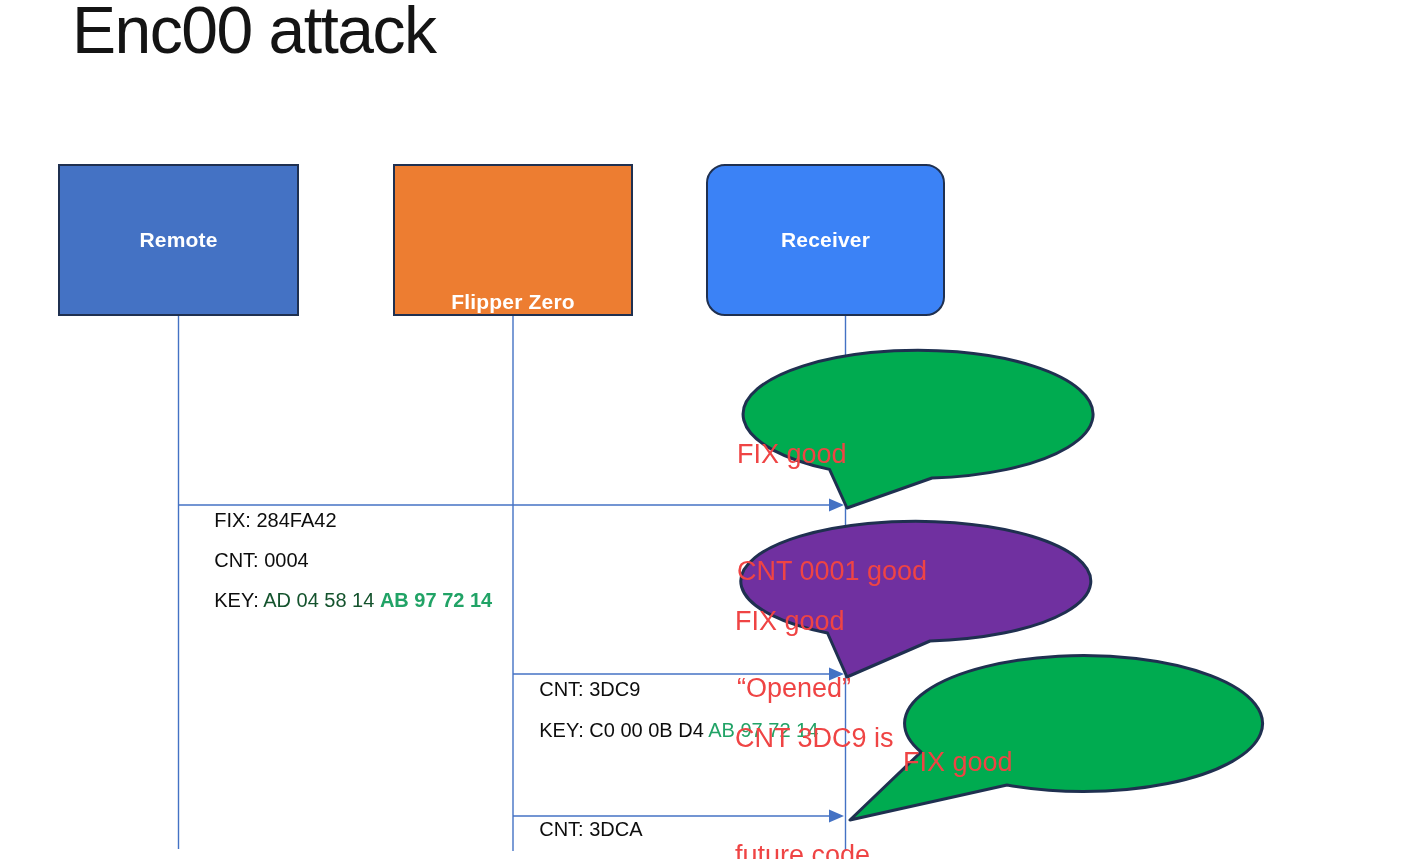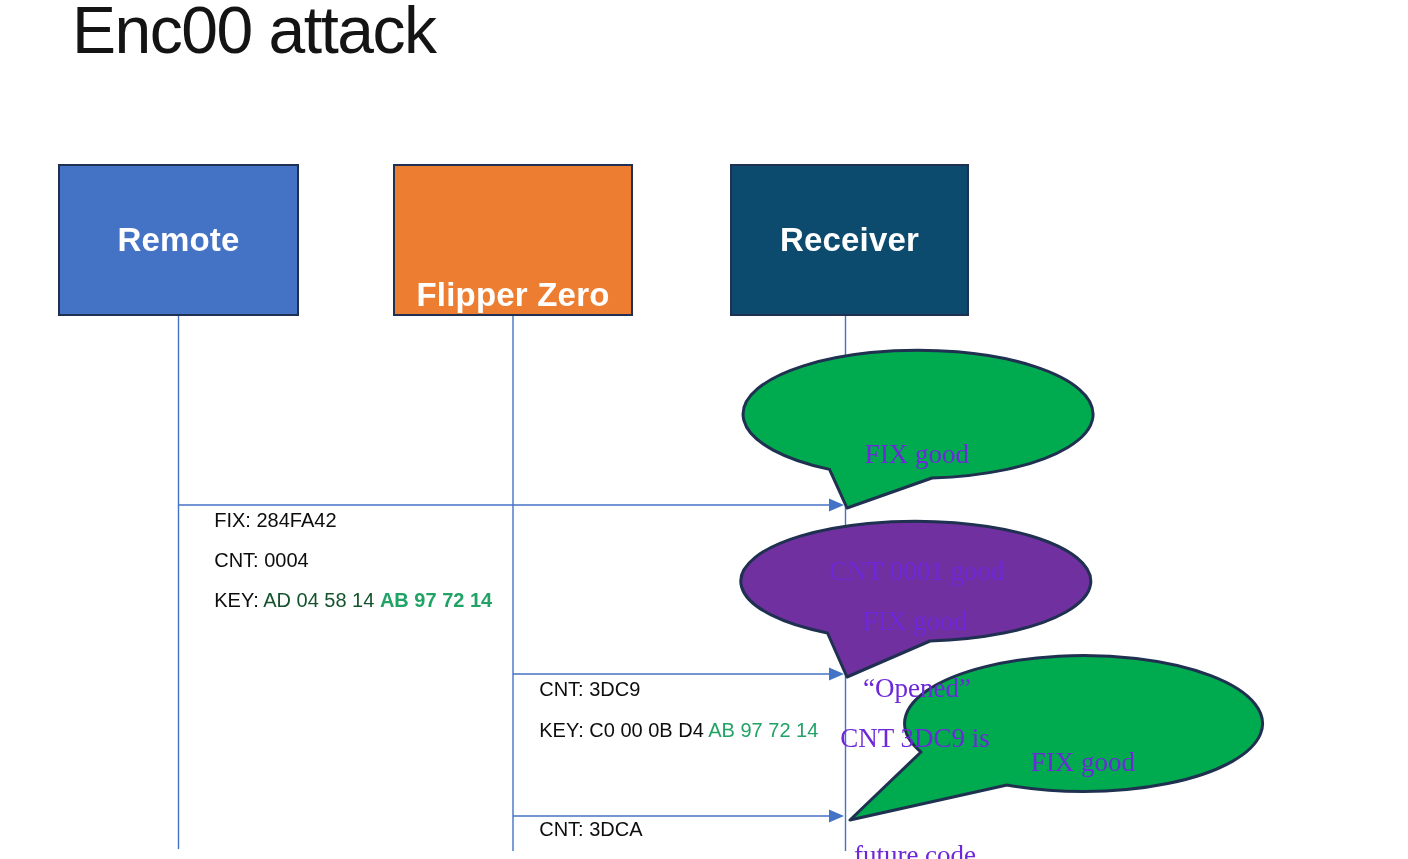--- a/index.html
+++ b/index.html
@@ -20,41 +20,39 @@
     color:#141414;
   }
   .layer{position:absolute;left:0;top:0;}
   .actor{
     position:absolute;top:164px;height:152px;
     display:flex;align-items:center;justify-content:center;
     border:2px solid #1f3050;
     box-sizing:border-box;
   }
   .actor-label{
-    color:#ffffff;font-size:33px;font-weight:600;letter-spacing:0.2px;
+    color:#ffffff;font-size:21px;font-weight:600;letter-spacing:0.2px;
   }
   .actor-remote{left:58px;width:241px;background:#4472c4;}
   .actor-flipper{left:393px;width:240px;background:#ed7d31;align-items:flex-end;}
-  .actor-receiver{left:730px;width:239px;background:#0c4a6e;}
+  .actor-receiver{left:706px;width:239px;background:#3b82f6;border-radius:19px;}
   .msg{
     position:absolute;
     font-size:20px;line-height:32px;
     white-space:pre;
     color:#0d0d0d;
   }
   .seg-red{color:#14532d;}
   .seg-green{color:#21a366;}
   .seg-green-bold{color:#21a366;font-weight:bold;}
   .callout-text{
     position:absolute;width:360px;
-    text-align:center;
-    color:#6d28d9;
+    color:#ef4444;
     font-size:27px;line-height:39px;
     white-space:pre;
-    font-family:Liberation Serif, serif;
   }
   .ct-1{left:737px;top:357px;}
   .ct-2{left:735px;top:524px;}
   .ct-3{left:903px;top:665px;}
 </style>
 </head>
 <body>
 
 <div class="slide">
 

